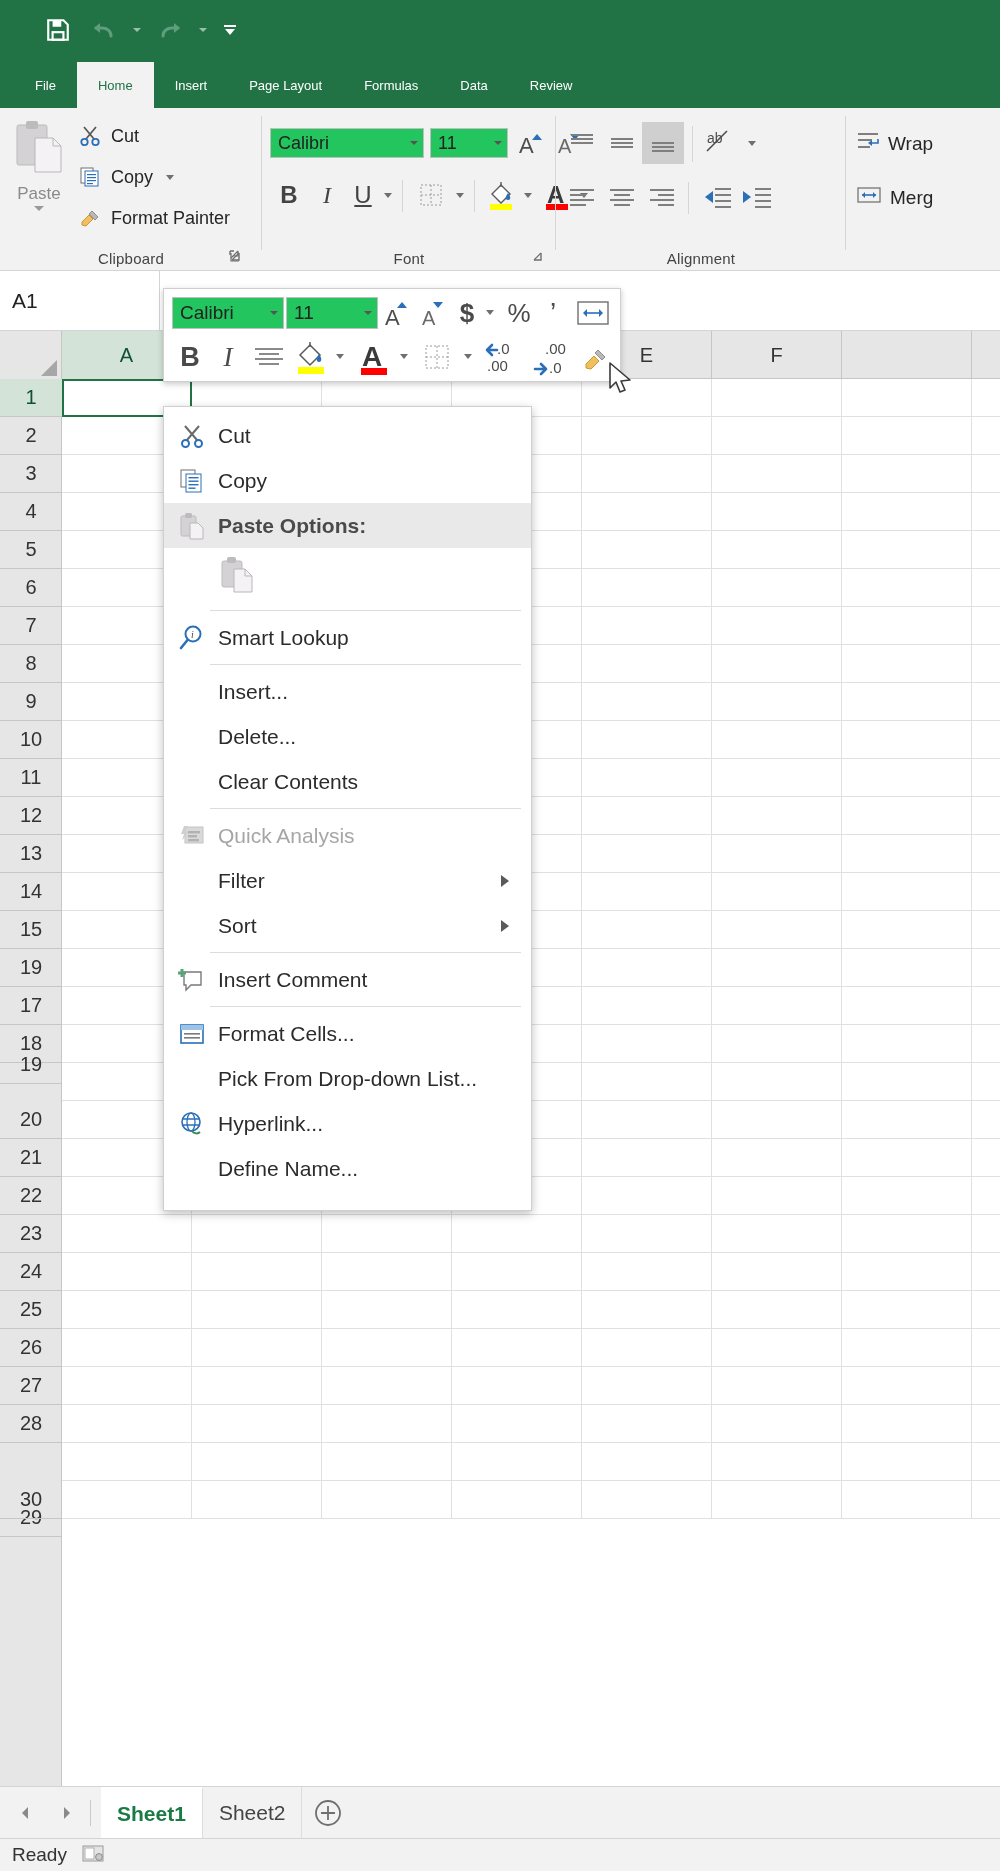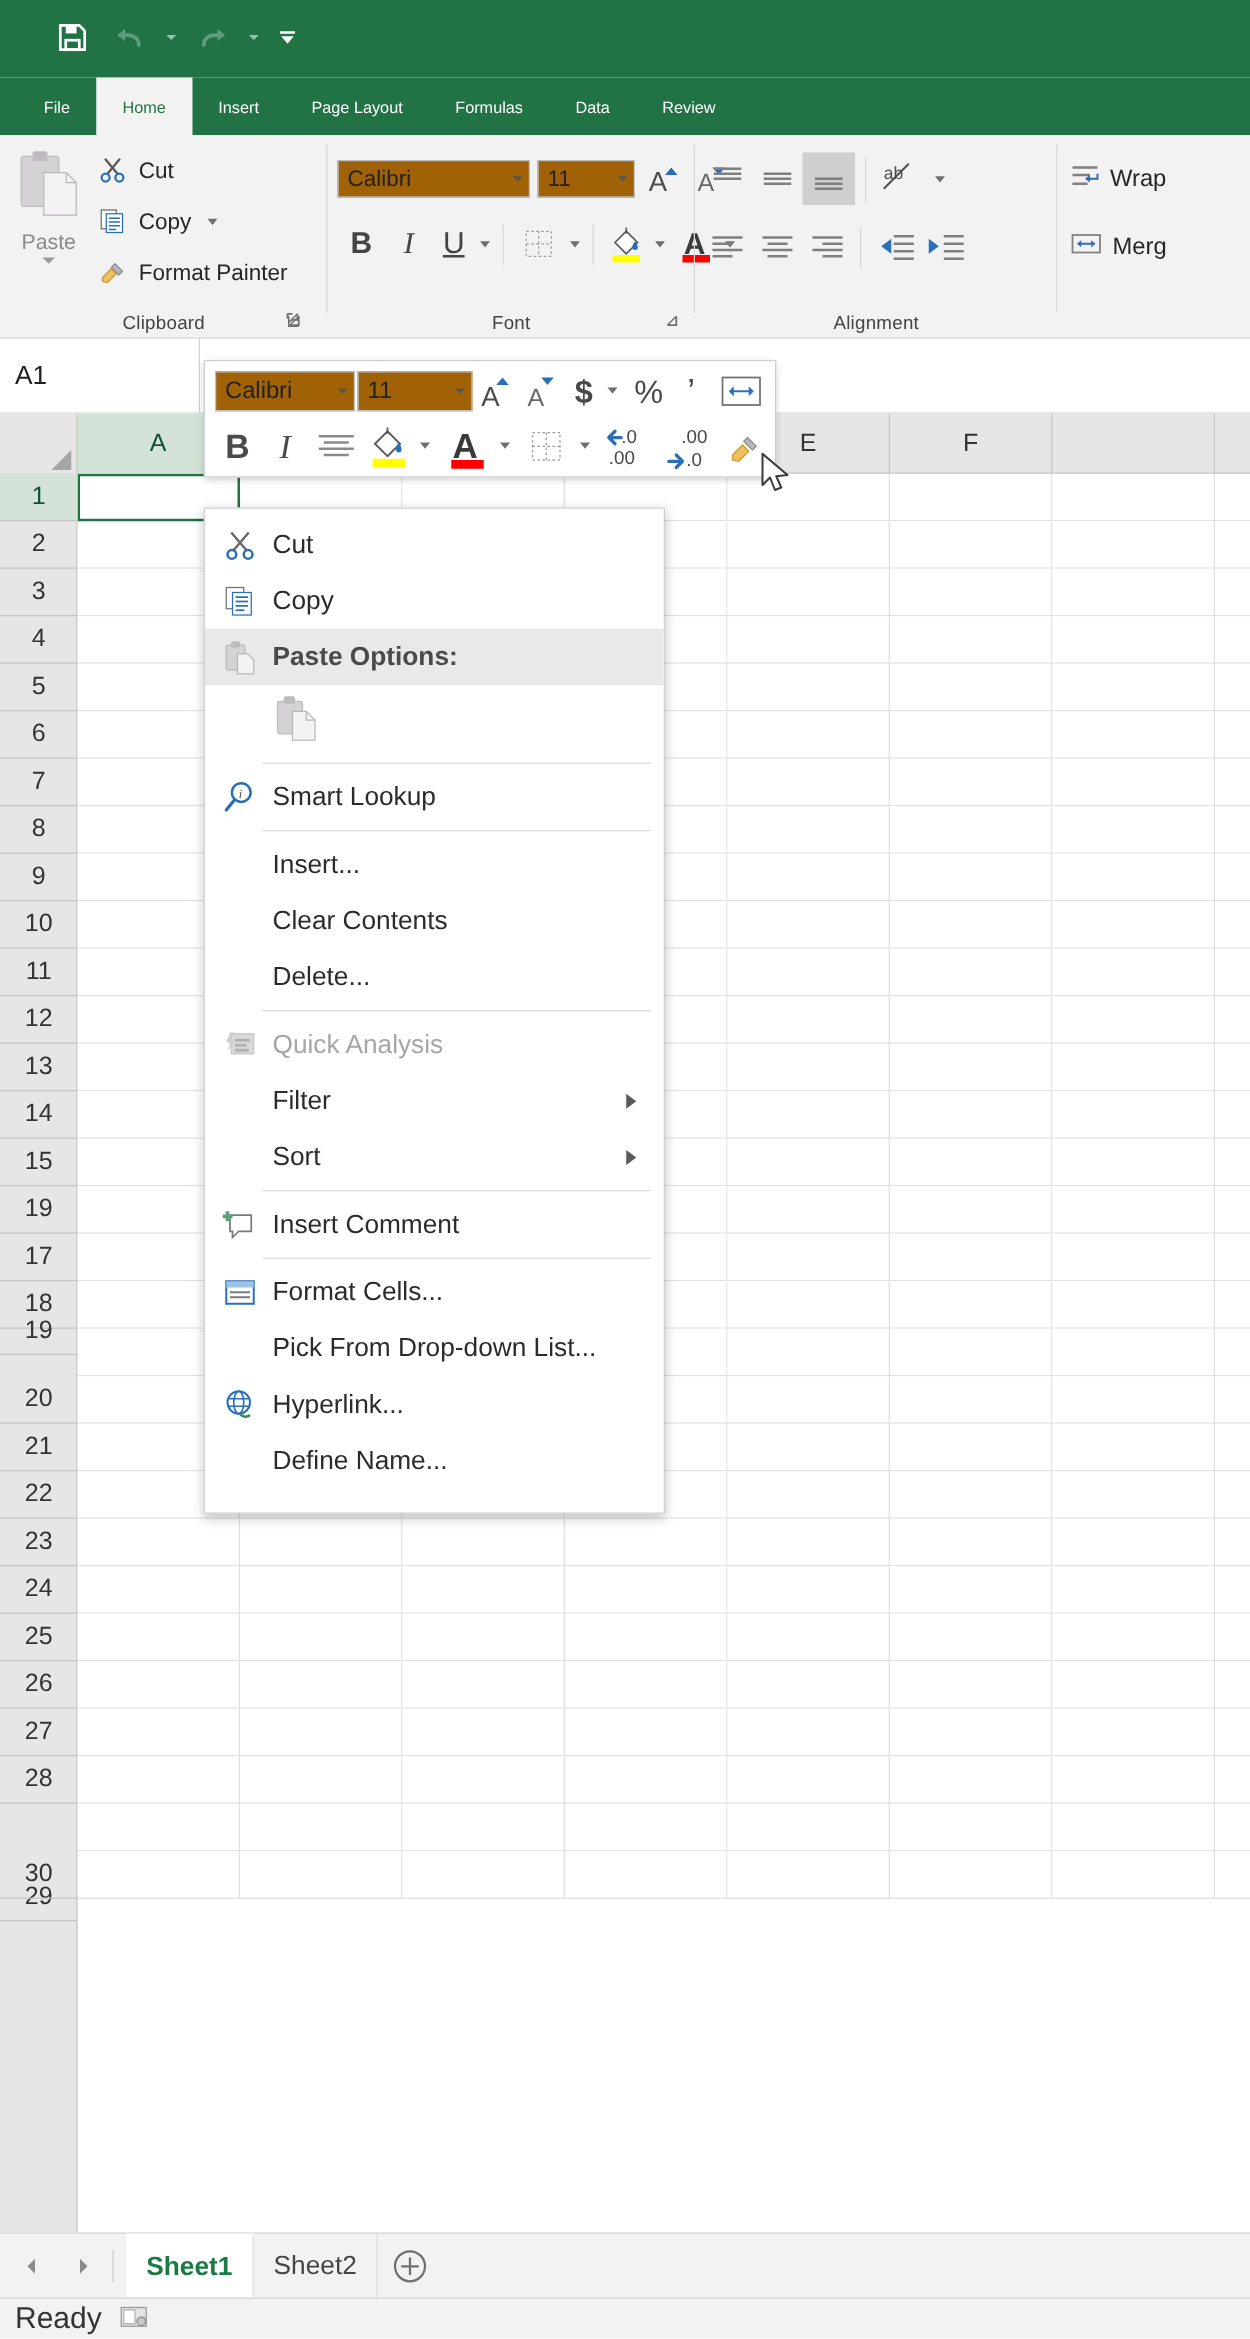--- a/index.html
+++ b/index.html
@@ -73,21 +73,21 @@
     position: absolute; left: 78px; display: flex; align-items: center; gap: 9px;
     font-size: 18px; color: #262626;
   }
   .clipitem .ci-ico { width: 24px; height: 24px; display:flex; align-items:center; justify-content:center; }
   .mini-caret { width: 0; height: 0; border-left: 4px solid transparent;
     border-right: 4px solid transparent; border-top: 5px solid #6f6f6f; margin-left: 4px; }
 
   
   .g-font { left: 262px; width: 294px; }
   .fld {
-    position: absolute; background: #a16207; border: 1px solid #bfbfbf;
+    position: absolute; background: #22c55e; border: 1px solid #bfbfbf;
     display: flex; align-items: center; height: 30px;
   }
   .fld span.v { font-size: 18px; color: #222; padding-left: 7px; flex: 1; }
   .fld .dd { width: 18px; display: flex; align-items: center; justify-content: center; }
   .fld .dd i { width: 0; height: 0; border-left: 4px solid transparent;
     border-right: 4px solid transparent; border-top: 4px solid #555; }
   .btn { position: absolute; display: flex; align-items: center; justify-content: center; }
 
   
   .g-align { left: 556px; width: 290px; }
@@ -188,21 +188,21 @@
   }
   .stab.active { background: #fff; color: #1a7a43; font-weight: bold; border-top: 2px solid #fff; }
   .addsheet { width: 52px; height: 52px; display: flex; align-items: center; justify-content: center; }
 
   
   .statusbar {
     position: absolute; left: 0; top: 1838px; width: 1000px; height: 33px;
     background: #f2f2f2; border-top: 1px solid #d4d4d4;
     display: flex; align-items: center; padding-left: 12px; gap: 14px;
   }
-  .status-text { font-size: 24px; color: #333; }
+  .status-text { font-size: 19px; color: #333; }
 
   
   .cursor { position: absolute; z-index: 60; pointer-events: none; }
 </style>
 </head>
 <body>
 
 <div class="app">
 
   <div class="titlebar">
@@ -987,26 +987,26 @@
 
     <div class="mi-sep"></div>
 
     <div class="mi">
       <span class="mi-ico"></span>
       <span class="mi-lbl">Insert...</span>
     </div>
 
     <div class="mi">
       <span class="mi-ico"></span>
+      <span class="mi-lbl">Delete...</span>
+    </div>
+
+    <div class="mi">
+      <span class="mi-ico"></span>
       <span class="mi-lbl">Clear Contents</span>
-    </div>
-
-    <div class="mi">
-      <span class="mi-ico"></span>
-      <span class="mi-lbl">Delete...</span>
     </div>
 
     <div class="mi-sep"></div>
 
     <div class="mi disabled">
       <span class="mi-ico">
         <svg width="26" height="24" viewBox="0 0 26 24">
           <rect x="6" y="3" width="18" height="16" fill="#d9d9d9" stroke="#c4c4c4"></rect>
           <g fill="#b2b2b2">
               <rect x="9" y="7" width="12" height="2.4"></rect>

